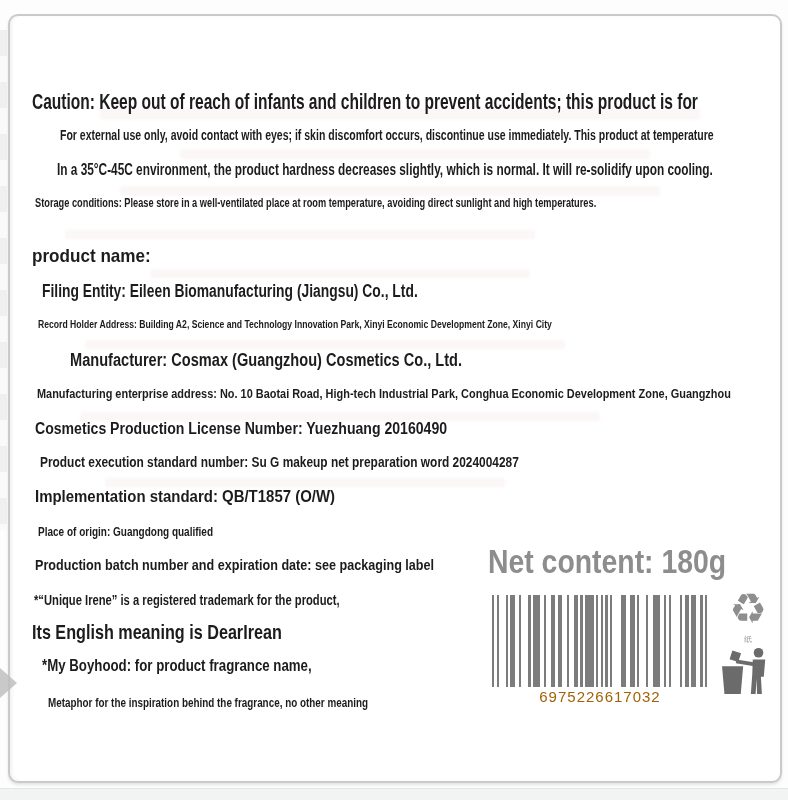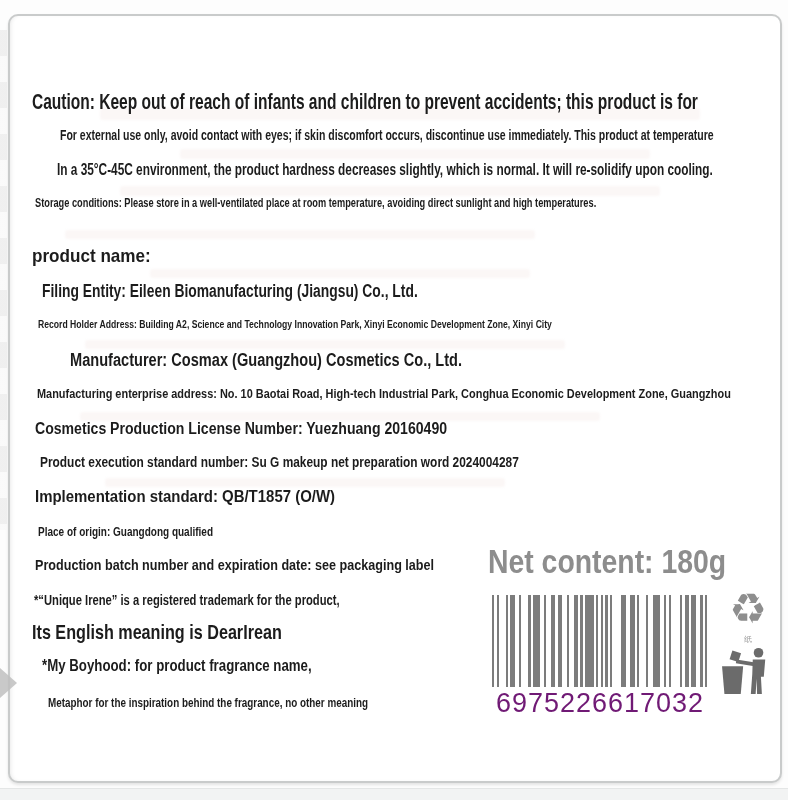--- a/index.html
+++ b/index.html
@@ -66,21 +66,21 @@
   .net{
     position:absolute;left:478px;top:527px;font-size:33px;font-weight:700;
     color:#8d8d8d;white-space:nowrap;transform-origin:0 0;transform:scaleX(.86);
   }
   .barcode{
     position:absolute;left:482px;top:579px;width:216px;height:92px;
     display:flex;align-items:stretch;
   }
   .barcode-number{
     position:absolute;left:482px;top:672px;width:216px;text-align:center;
-    font-size:27px;color:#701a75;letter-spacing:1px;font-weight:400;
+    font-size:15px;color:#a16207;letter-spacing:1px;font-weight:400;
   }
   .recycle{
     position:absolute;left:714px;top:570px;width:48px;text-align:center;
     font-size:42px;line-height:46px;color:#8e8e8e;
   }
   .recycle-material{
     position:absolute;left:714px;top:618px;width:48px;text-align:center;
     font-size:8px;color:#9a9a9a;
   }
   .tidyman{position:absolute;left:710px;top:631px;}

